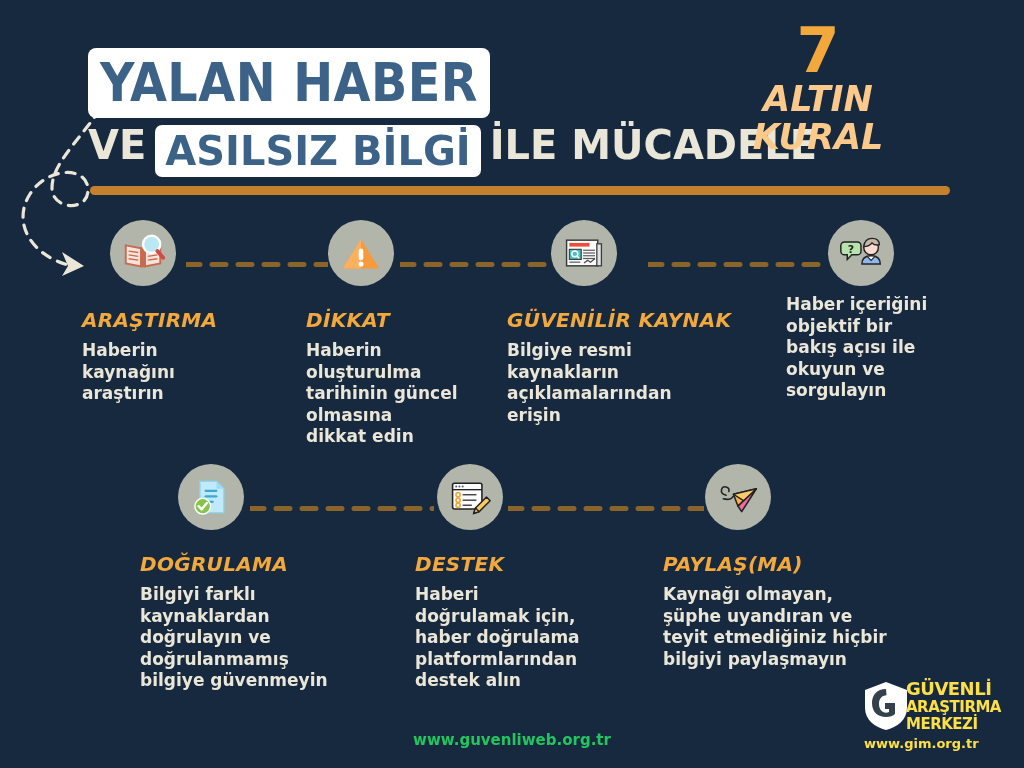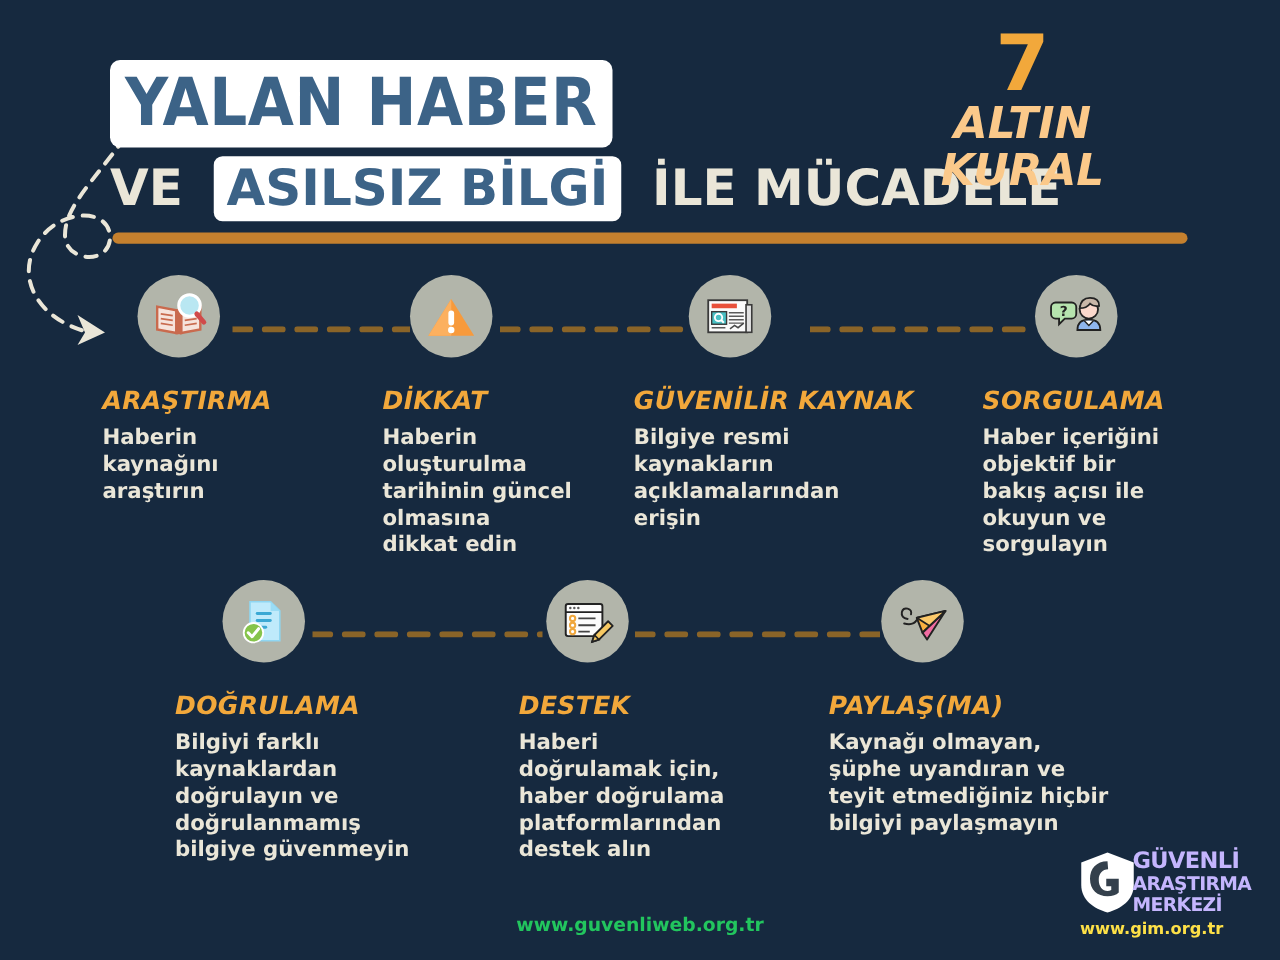--- a/index.html
+++ b/index.html
@@ -28,22 +28,21 @@
     letter-spacing:0.5px;
     line-height:1;
     padding:8px 12px 9px 12px;
     border-radius:8px;
     font-family:"DejaVu Sans", sans-serif;
     font-stretch:condensed;
   }
   .title-line2 {
     margin-top:7px;
     display:flex;
-    align-items:center;
-    gap:25px;
+    gap:9px;
     white-space:nowrap;
   }
   .t2-ve {
     color:#eae6d8;
     font-size:40px;
     font-weight:bold;
     line-height:1;
     font-family:"DejaVu Sans", sans-serif;
   }
   .t2-hl {
@@ -119,21 +118,21 @@
     position:absolute; left:0; top:731px; width:1024px;
     text-align:center;
     color:#22c55e;
     font-size:15px;
     font-weight:bold;
     font-family:"DejaVu Sans", sans-serif;
   }
   .logo { position:absolute; right:22px; top:678px; width:140px; height:82px; }
   .logo-text { position:absolute; left:44px; top:2px; }
   .logo-l1,.logo-l2,.logo-l3 {
-    color:#c4b5fd; font-weight:bold; line-height:1.0;
+    color:#fde047; font-weight:bold; line-height:1.0;
     font-family:"DejaVu Sans", sans-serif;
   }
   .logo-l1 { font-size:18px; letter-spacing:-0.5px; }
   .logo-l2 { font-size:15px; letter-spacing:-0.5px; margin-top:2px;}
   .logo-l3 { font-size:15px; letter-spacing:-0.5px; margin-top:2px;}
   .logo-url {
     position:absolute; left:2px; top:58px;
     color:#fde047; font-size:13px; font-weight:bold;
     font-family:"DejaVu Sans", sans-serif;
   }
@@ -267,21 +266,20 @@
     <div class="icon-circle" style="margin-left:42px;">
       <svg width="44" height="44" viewBox="0 0 48 48">
         <path d="M6 12 h14 a4 4 0 0 1 4 4 v6 a4 4 0 0 1 -4 4 h-6 l-5 5 v-5 h-3 a4 4 0 0 1 -4 -4 v-6 a4 4 0 0 1 4 -4 z" fill="#b6e3ae" stroke="#222" stroke-width="1.6"></path>
         <text x="13" y="24" font-size="12" font-weight="bold" fill="#222" text-anchor="middle" font-family="DejaVu Sans, sans-serif">?</text>
         <path d="M25 36 q0 -9 10 -9 q10 0 10 9 z" fill="#8fb6ee" stroke="#222" stroke-width="1.6"></path>
         <path d="M31 28 l4 4 l4 -4" fill="#ffffff" stroke="#222" stroke-width="1.3"></path>
         <circle cx="35" cy="18" r="8" fill="#fbd9cc" stroke="#222" stroke-width="1.6"></circle>
         <path d="M27 17 q1 -9 9 -9 q8 0 8 7 q-5 1 -8 -2 q-3 4 -9 4 z" fill="#c9b7a8" stroke="#222" stroke-width="1.5"></path>
       </svg>
     </div>
-    <div class="step-title" style="margin-top:22px;">SORGULAMA</div>
     <div class="step-desc" style="margin-top:8px; white-space:pre-line;">Haber içeriğini
 objektif bir
 bakış açısı ile
 okuyun ve
 sorgulayın</div>
   </div>
 
   <div class="step" style="left:140px; top:464px; width:225px;">
     <div class="icon-circle" style="margin-left:38px;">
       <svg width="44" height="44" viewBox="0 0 48 48">

